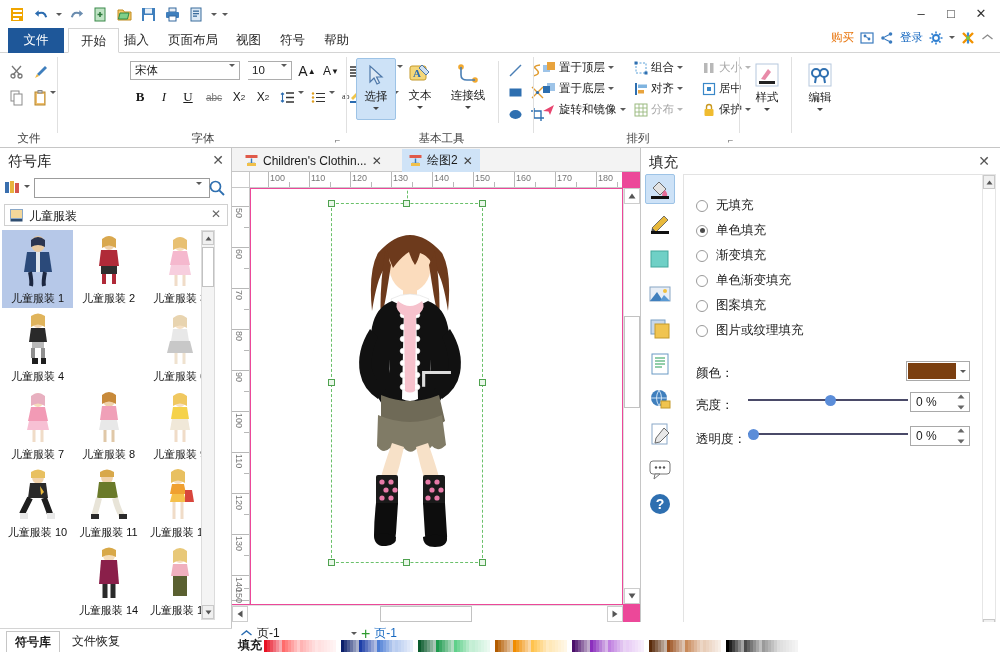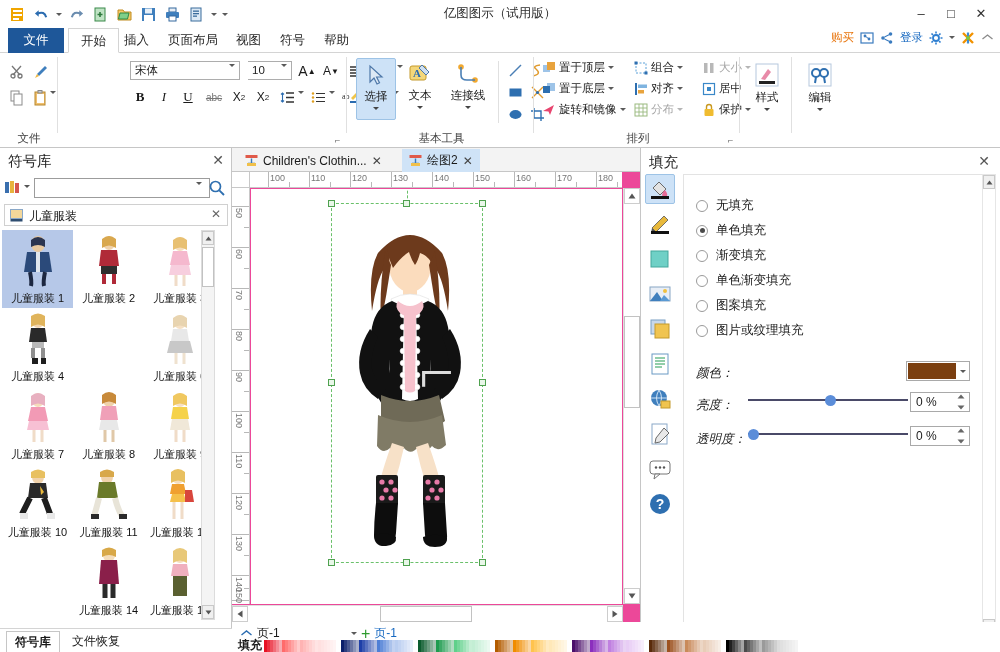--- a/index.html
+++ b/index.html
@@ -115,21 +115,21 @@
   .rpanel { position:absolute; left:640px; top:148px; width:360px; height:504px; background:#fff; border-left:1px solid #c6c6c6; }
   .rp-title { position:absolute; left:8px; top:5px; font-size:14.5px; color:#1f1f1f; }
   .rp-close { position:absolute; right:10px; top:5px; font-size:14px; color:#555; cursor:pointer; }
   .rail { position:absolute; left:4px; top:26px; width:32px; height:470px; }
   .railbtn { width:30px; height:30px; margin-bottom:5px; display:flex; align-items:center; justify-content:center; cursor:pointer; border-radius:2px; }
   .railbtn.act { background:#cde2f7; border:1px solid #9dc3e6; }
   .rbody { position:absolute; left:42px; top:26px; width:300px; height:460px; border:1px solid #e3e3e3; background:#fff; }
   .radio-row { position:absolute; left:12px; display:flex; align-items:center; gap:8px; cursor:pointer; font-size:12.5px; }
   .rd { width:12px; height:12px; border-radius:50%; border:1px solid #9a9a9a; background:#fff; position:relative; flex:none; }
   .rd.on::after { content:""; position:absolute; left:2.5px; top:2.5px; width:5px; height:5px; border-radius:50%; background:#4a4a4a; }
-  .frow { position:absolute; left:12px; display:flex; align-items:flex-end; font-size:12.5px;font-style:italic; }
+  .frow { position:absolute; left:12px; display:flex; align-items:flex-end; font-size:12.5px; }
   .flabel { width:64px; }
   .swatch { position:absolute; right:12px; width:64px; height:20px; border:1px solid #a9a9a9; background:#fff; display:flex; align-items:center; cursor:pointer; }
   .swatch .sw { width:48px; height:16px; margin-left:1px; }
   .swatch .sc { flex:1; display:flex; align-items:center; justify-content:center; }
   .slider { position:absolute; height:14px; display:flex; align-items:center; }
   .strack { width:100%; height:2px; background:#4a4a68; }
   .sknob { position:absolute; width:11px; height:11px; border-radius:50%; background:#5b8dd9; }
   .spin { position:absolute; right:12px; width:60px; height:20px; border:1px solid #a9a9a9; background:#fff; font-size:12px; padding-left:5px; line-height:18px; cursor:text; }
   .spin .ar { position:absolute; right:2px; top:1px; width:10px; height:16px; display:flex; flex-direction:column; justify-content:space-between; }
   .rp-sb { position:absolute; right:4px; top:26px; width:14px; height:460px; background:#fff; border:1px solid #e6e6e6; }
@@ -211,21 +211,20 @@
           </svg>
       </div>
       <div class="qat-caret">
           <span class="caret-d"></span>
         </div>
       <div class="qat-caret">
           <span class="caret-d"></span>
         </div>
     </div>
 
-    <div class="app-title">亿图图示（试用版）</div>
 
     <div class="wbtns">
       <div class="wbtn">–</div>
       <div class="wbtn">□</div>
       <div class="wbtn close">✕</div>
     </div>
   </div>
 
   <div class="tabbar">
     <div class="tab file" style="left:8px;">文件</div>
@@ -360,20 +359,21 @@
         <svg width="17" height="14" viewBox="0 0 17 14">
             <text x="0" y="9" font-size="8" fill="#333" font-family="serif">ab</text>
             <path d="M9 8 L14 3 L16 5 L11 10 Z" fill="#f0c54a"></path>
             <path d="M8 12 h8" stroke="#2b6cb0" stroke-width="2"></path>
           </svg>
       </div>
       <div style="position:absolute;left:304px;top:41px;"><span class="caret-d"></span></div>
       <div class="fbtn" style="left:314px;top:34px;width:20px;height:20px;color:#2b6cb0;font-weight:bold;">A</div>
       <div style="position:absolute;left:335px;top:41px;"><span class="caret-d"></span></div>
 
+      <div class="grp-label">字体</div>
       <div class="dlg-launch">⌐</div>
       <div class="grp-sep" style="left:288px;"></div>
     </div>
 
     <div class="grp" style="left:348px;width:187px;">
       <div class="bigbtn sel" style="left:8px;top:5px;">
         <svg width="24" height="24" viewBox="0 0 24 24">
             <path d="M6 3 L6 19 L10 15 L13 21 L15.5 19.8 L12.6 14 L18 14 Z" fill="#dde9f5" stroke="#4d77a8" stroke-width="1.2"></path>
           </svg>
         <span class="lbl">选择</span>

